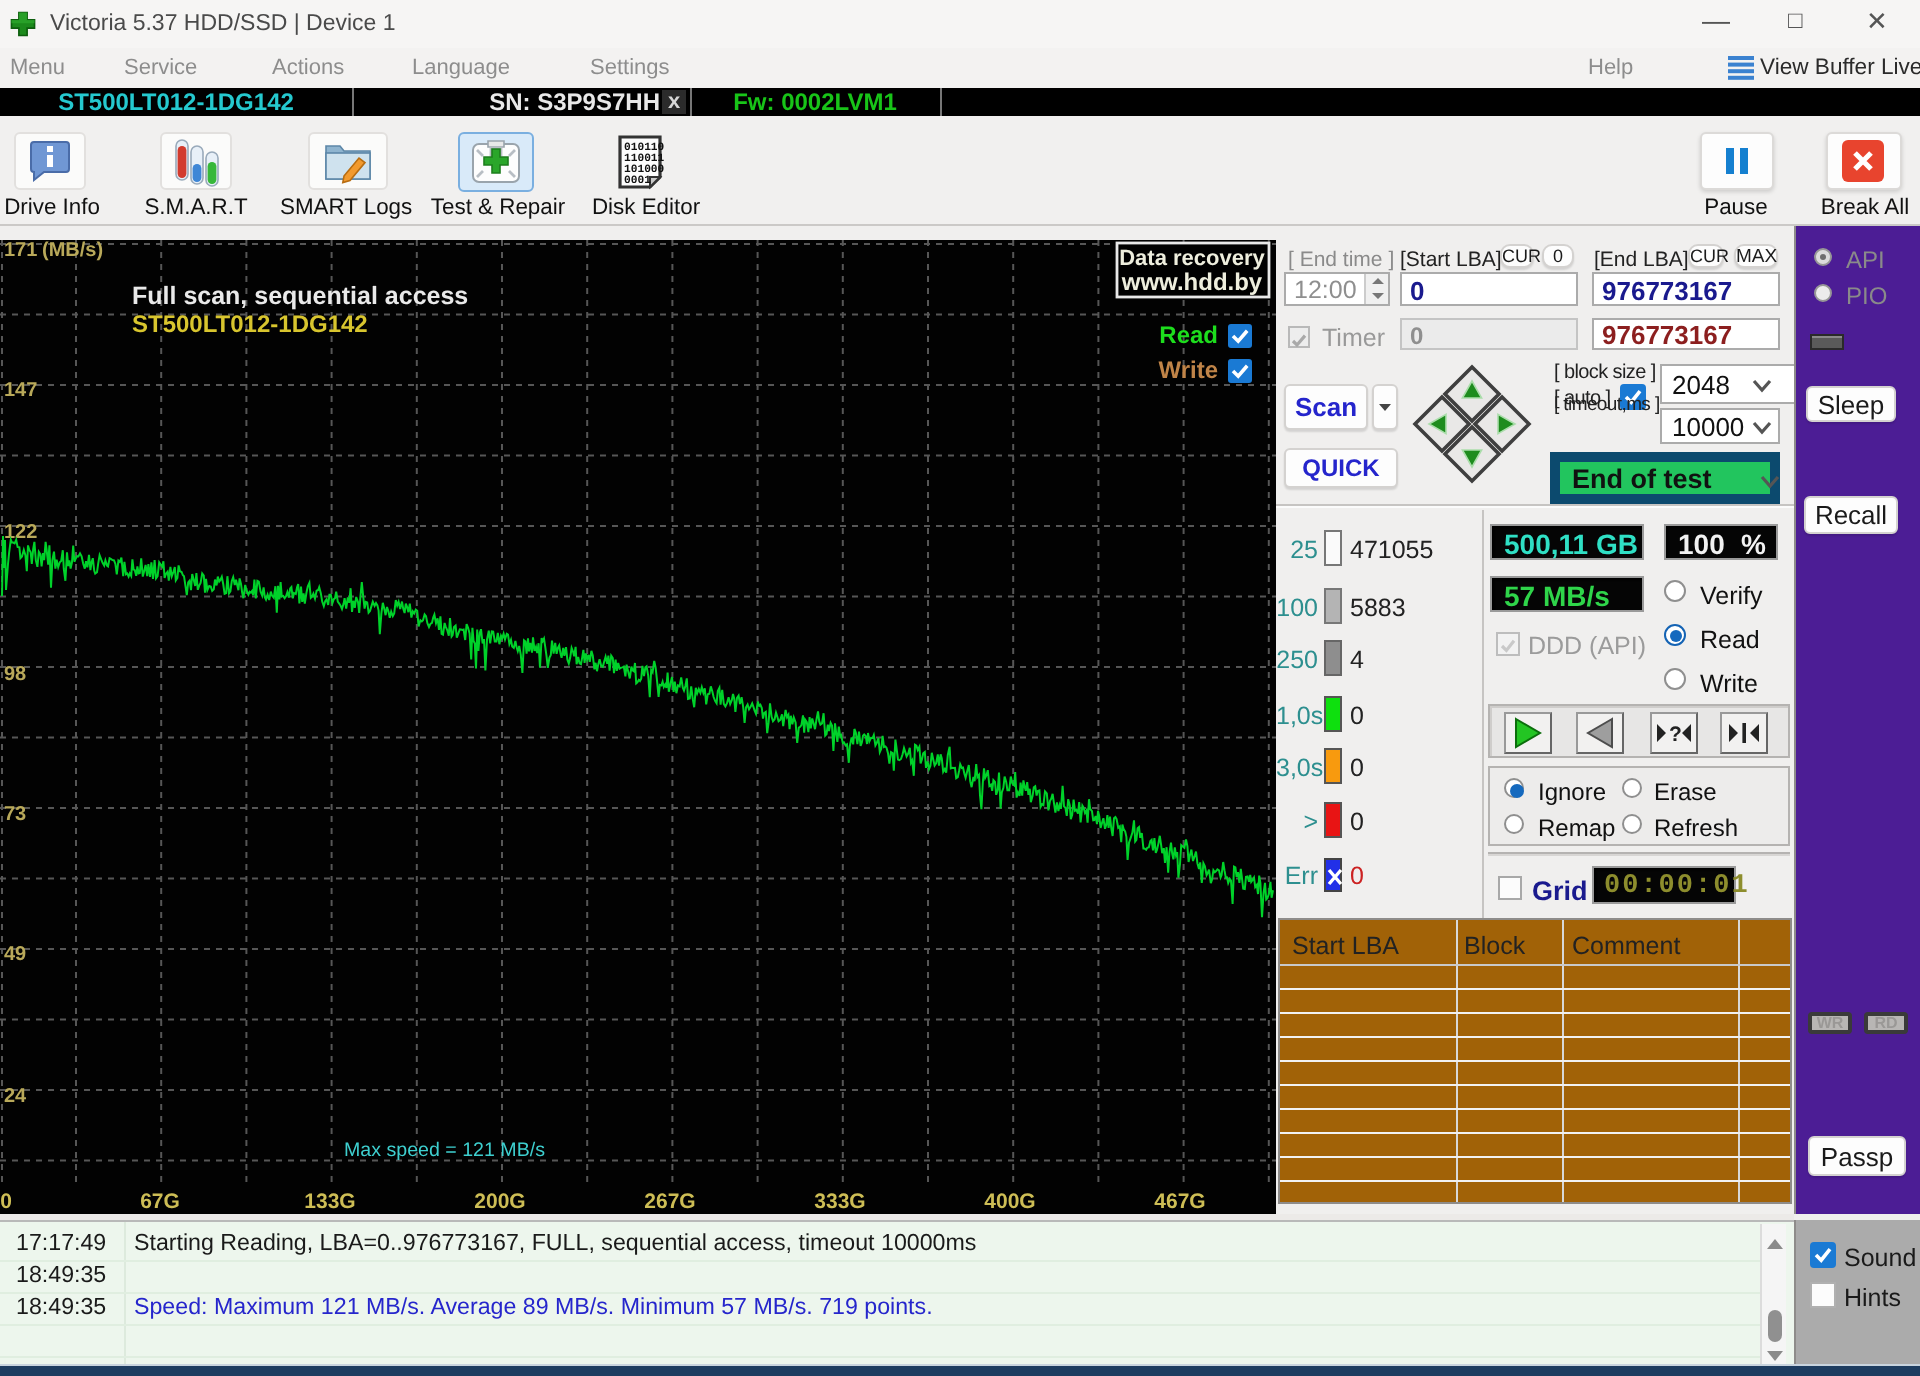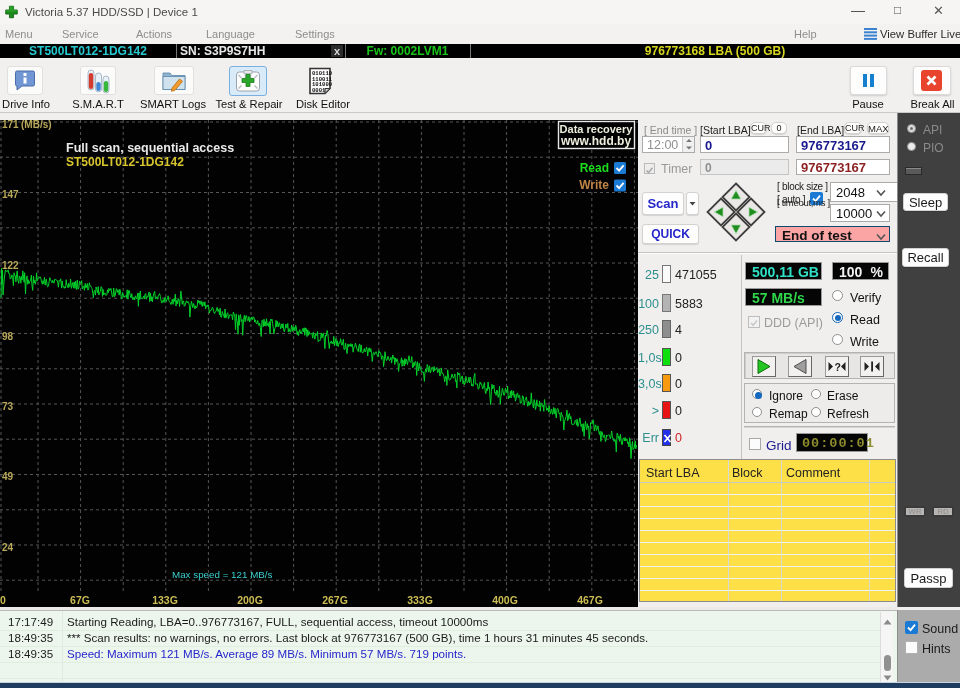--- a/index.html
+++ b/index.html
@@ -35,26 +35,25 @@
         <rect x="0" y="3.3" width="13" height="2"></rect>
   <rect x="0" y="6.6" width="13" height="2"></rect>
         <rect x="0" y="9.9" width="13" height="2"></rect>
       </g>
     </svg>
  <span class="abs" style="left:880px;top:4px;color:#2b2b2b;font-size:11.3px">View Buffer Live</span>
 </div>
 <div class="abs" style="left:0;top:44px;width:960px;height:14px;background:#000;font-size:12px;font-weight:bold">
  <span class="abs" style="left:0;top:0;width:176px;text-align:center;color:#25c9cf">ST500LT012-1DG142</span>
  <span class="abs" style="left:176px;top:0;width:1px;height:14px;background:#777"></span>
- <span class="abs" style="left:180px;top:0;width:150px;text-align:left;color:#e8e8e8">SN: S3P9S7HH</span>
+ <span class="abs" style="left:180px;top:0;width:150px;text-align:right;color:#e8e8e8">SN: S3P9S7HH</span>
  <span class="abs" style="left:331px;top:1px;width:12px;height:12px;background:#2b2b2b;color:#d8d8d8;text-align:center;font-size:11px;line-height:12px">x</span>
  <span class="abs" style="left:345px;top:0;width:1px;height:14px;background:#777"></span>
  <span class="abs" style="left:345px;top:0;width:125px;text-align:center;color:#18c418">Fw: 0002LVM1</span>
  <span class="abs" style="left:470px;top:0;width:1px;height:14px;background:#777"></span>
- <span class="abs" style="left:470px;top:0;width:490px;text-align:center;color:#d6d61e">976773168 LBA (500 GB)</span>
 </div>
 <div class="abs" style="left:0;top:58px;width:960px;height:55px;background:#f1f0ef;border-bottom:1px solid #cbc9c7">
  <div class="abs" style="left:7px;top:8px;width:36px;height:29px;background:#fbfbfa;border:1px solid #e2e0de;border-radius:3px"></div>
  <svg class="abs" style="left:14px;top:11px" width="22" height="22" viewBox="0 0 22 22">
    <path d="M3 2 h16 a1.5 1.5 0 0 1 1.5 1.5 v12 a1.5 1.5 0 0 1 -1.5 1.5 H8 l-5 4 v-4 H3 a1.5 1.5 0 0 1 -1.5-1.5 v-12 A1.5 1.5 0 0 1 3 2z" fill="#7097d4" stroke="#4a6ca8" stroke-width="1"></path>
    <rect x="9.5" y="4" width="3" height="3" fill="#fff"></rect>
       <rect x="9.5" y="8.5" width="3" height="6" fill="#fff"></rect>
  </svg>
  <div class="abs" style="left:0px;top:40px;width:52px;text-align:center;font-size:11.2px;color:#111">Drive Info</div>
 
@@ -249,21 +248,21 @@
    <svg class="abs" style="left:44px;top:5px" width="12" height="10">
         <path d="M2 2.5 l4 4.5 4-4.5" fill="none" stroke="#555" stroke-width="1.6"></path>
       </svg>
     </div>
  <div class="abs" style="left:192px;top:91px;width:60px;height:18px;background:#fff;border:1px solid #ababab">
    <span class="abs" style="left:5px;top:1px;color:#111;font-size:13px">10000</span>
    <svg class="abs" style="left:44px;top:4px" width="12" height="10">
         <path d="M2 2.5 l4 4.5 4-4.5" fill="none" stroke="#555" stroke-width="1.6"></path>
       </svg>
     </div>
- <div class="abs" style="left:137px;top:113px;width:115px;height:16px;background:#fca5a5;border:1px solid #0c4a6e">
+ <div class="abs" style="left:137px;top:113px;width:115px;height:26px;background:#22c55e;border:5px solid #0c4a6e">
    <span class="abs" style="left:6px;top:1px;color:#111;font-size:13.5px;font-weight:bold">End of test</span>
    <svg class="abs" style="left:99px;top:5px" width="12" height="10">
         <path d="M2 2.5 l4 4.5 4-4.5" fill="none" stroke="#555" stroke-width="1.6"></path>
       </svg>
     </div>
 
  <div class="abs" style="left:0;top:139px;width:259px;height:1px;background:#c6c4c2"></div>
  <div class="abs" style="left:0;top:140px;width:259px;height:1px;background:#fbfbfb"></div>
 
  <div class="abs" style="left:0;width:21px;top:155px;text-align:right;color:#2d8f8f;font-size:12.5px">25</div>
@@ -344,40 +343,40 @@
   <span class="rad" style="left:66px;top:5px;width:10px;height:10px"></span>
       <span class="abs" style="left:82px;top:5px;color:#111;font-size:12px">Erase</span>
   <span class="rad" style="left:7px;top:23px;width:10px;height:10px"></span>
       <span class="abs" style="left:24px;top:23px;color:#111;font-size:12px">Remap</span>
   <span class="rad" style="left:66px;top:23px;width:10px;height:10px"></span>
       <span class="abs" style="left:82px;top:23px;color:#111;font-size:12px">Refresh</span>
  </div>
  <div class="abs" style="left:106px;top:313px;width:151px;height:2px;background:#d8d6d4;border-top:1px solid #b5b3b1"></div>
 
  <div class="abs" style="left:111px;top:325px;width:12px;height:12px;background:#fcfcfc;border:1px solid #a8a8a8"></div>
- <span class="abs" style="left:128px;top:325px;color:#1a1a8e;font-weight:normal;font-size:13.5px">Grid</span>
+ <span class="abs" style="left:128px;top:325px;color:#1a1a8e;font-weight:bold;font-size:13.5px">Grid</span>
  <div class="lcd" style="left:158px;top:320px;width:72px;height:19px;color:#8d8d2d;font-size:13.5px;font-family:'Liberation Mono',monospace">
       <span style="position:absolute;left:5px;top:2px;letter-spacing:1px">00:00:01</span>
     </div>
 </div>
 
-<div class="abs" style="left:897px;top:113px;width:63px;height:494px;background:#404040;border-left:1px solid #8e8c8a">
+<div class="abs" style="left:897px;top:113px;width:63px;height:494px;background:#4c1d95;border-left:1px solid #8e8c8a">
  <span class="rad" style="left:9px;top:11px;width:9px;height:9px;background:#dcdcdc;border-color:#979797"></span>
  <span class="abs" style="left:12px;top:14px;width:3px;height:3px;border-radius:50%;background:#6e6e6e"></span>
  <span class="abs" style="left:25px;top:10px;color:#8a8a8a;font-size:12px">API</span>
  <span class="rad" style="left:9px;top:29px;width:9px;height:9px;background:#ececec;border-color:#979797"></span>
  <span class="abs" style="left:25px;top:28px;color:#8a8a8a;font-size:12px">PIO</span>
  <div class="abs" style="left:7px;top:54px;width:17px;height:8px;background:#5a5a5a;border:1px solid #2a2a2a;box-shadow:inset 0 1px 0 #8a8a8a"></div>
  <div class="btn" style="left:5px;top:80px;width:45px;height:18px;font-size:13px;line-height:17px">Sleep</div>
  <div class="btn" style="left:4px;top:135px;width:47px;height:19px;font-size:13px;line-height:18px">Recall</div>
  <div class="abs" style="left:6px;top:393px;width:22px;height:11px;background:#b8b6b4;border:2px solid #3a3a3a;border-radius:2px;color:#9a9896;font-size:8px;font-weight:bold;text-align:center;line-height:7px">WR</div>
  <div class="abs" style="left:34px;top:393px;width:22px;height:11px;background:#b8b6b4;border:2px solid #3a3a3a;border-radius:2px;color:#9a9896;font-size:8px;font-weight:bold;text-align:center;line-height:7px">RD</div>
  <div class="btn" style="left:6px;top:455px;width:49px;height:20px;font-size:13px;line-height:19px">Passp</div>
 </div>
-<div class="abs" style="left:639px;top:459px;width:257px;height:143px;background:#fde047;border:1px solid #8e8c8a;overflow:hidden">
+<div class="abs" style="left:639px;top:459px;width:257px;height:143px;background:#a16207;border:1px solid #8e8c8a;overflow:hidden">
  <span class="abs" style="left:6px;top:6px;color:#222;font-size:12.5px">Start LBA</span>
  <span class="abs" style="left:92px;top:6px;color:#222;font-size:12.5px">Block</span>
  <span class="abs" style="left:146px;top:6px;color:#222;font-size:12.5px">Comment</span>
  <div class="abs" style="left:88px;top:0;width:1px;height:141px;background:#d8d8d8"></div>
  <div class="abs" style="left:141px;top:0;width:1px;height:141px;background:#d8d8d8"></div>
  <div class="abs" style="left:229px;top:0;width:1px;height:141px;background:#d8d8d8"></div>
  <div class="abs" style="left:0;top:22px;width:257px;height:1px;background:#c9c9c9"></div>
  <div class="abs" style="left:0;top:34px;width:257px;height:1px;background:#f1f1f1"></div>
     <div class="abs" style="left:0;top:46px;width:257px;height:1px;background:#f1f1f1"></div>
     <div class="abs" style="left:0;top:58px;width:257px;height:1px;background:#f1f1f1"></div>
@@ -391,21 +390,20 @@
 <div class="abs" style="left:0;top:607px;width:897px;height:3px;background:#eceae8"></div>
 <div class="abs" style="left:0;top:610px;width:897px;height:72px;background:#edf6ed;border-top:1px solid #b9b9b9;font-size:11.6px">
  <div class="abs" style="left:62px;top:0;width:1px;height:72px;background:#ddeadd"></div>
  <div class="abs" style="left:0;top:19px;width:880px;height:1px;background:#e0eee0"></div>
  <div class="abs" style="left:0;top:35px;width:880px;height:1px;background:#e0eee0"></div>
  <div class="abs" style="left:0;top:51px;width:880px;height:1px;background:#e0eee0"></div>
  <div class="abs" style="left:0;top:67px;width:880px;height:1px;background:#e0eee0"></div>
  <span class="abs" style="left:8px;top:4px;color:#1a1a1a">17:17:49</span>
  <span class="abs" style="left:67px;top:4px;color:#1a1a1a">Starting Reading, LBA=0..976773167, FULL, sequential access, timeout 10000ms</span>
  <span class="abs" style="left:8px;top:20px;color:#1a1a1a">18:49:35</span>
- <span class="abs" style="left:67px;top:20px;color:#1a1a1a">*** Scan results: no warnings, no errors. Last block at 976773167 (500 GB), time 1 hours 31 minutes 45 seconds.</span>
  <span class="abs" style="left:8px;top:36px;color:#1a1a1a">18:49:35</span>
  <span class="abs" style="left:67px;top:36px;color:#2626cc">Speed: Maximum 121 MB/s. Average 89 MB/s. Minimum 57 MB/s. 719 points.</span>
  <div class="abs" style="left:880px;top:1px;width:13px;height:71px;background:#f5f5f5;border-left:1px solid #dcdcdc">
    <svg class="abs" style="left:2px;top:6px" width="9" height="8">
         <path d="M0.5 6.5 L4.5 1.5 L8.5 6.5 z" fill="#8a8a8a"></path>
       </svg>
    <svg class="abs" style="left:2px;top:62px" width="9" height="8">
         <path d="M0.5 1.5 L8.5 1.5 L4.5 6.5 z" fill="#8a8a8a"></path>
       </svg>
    <div class="abs" style="left:3px;top:43px;width:7px;height:16px;background:#909090;border-radius:4px"></div>

